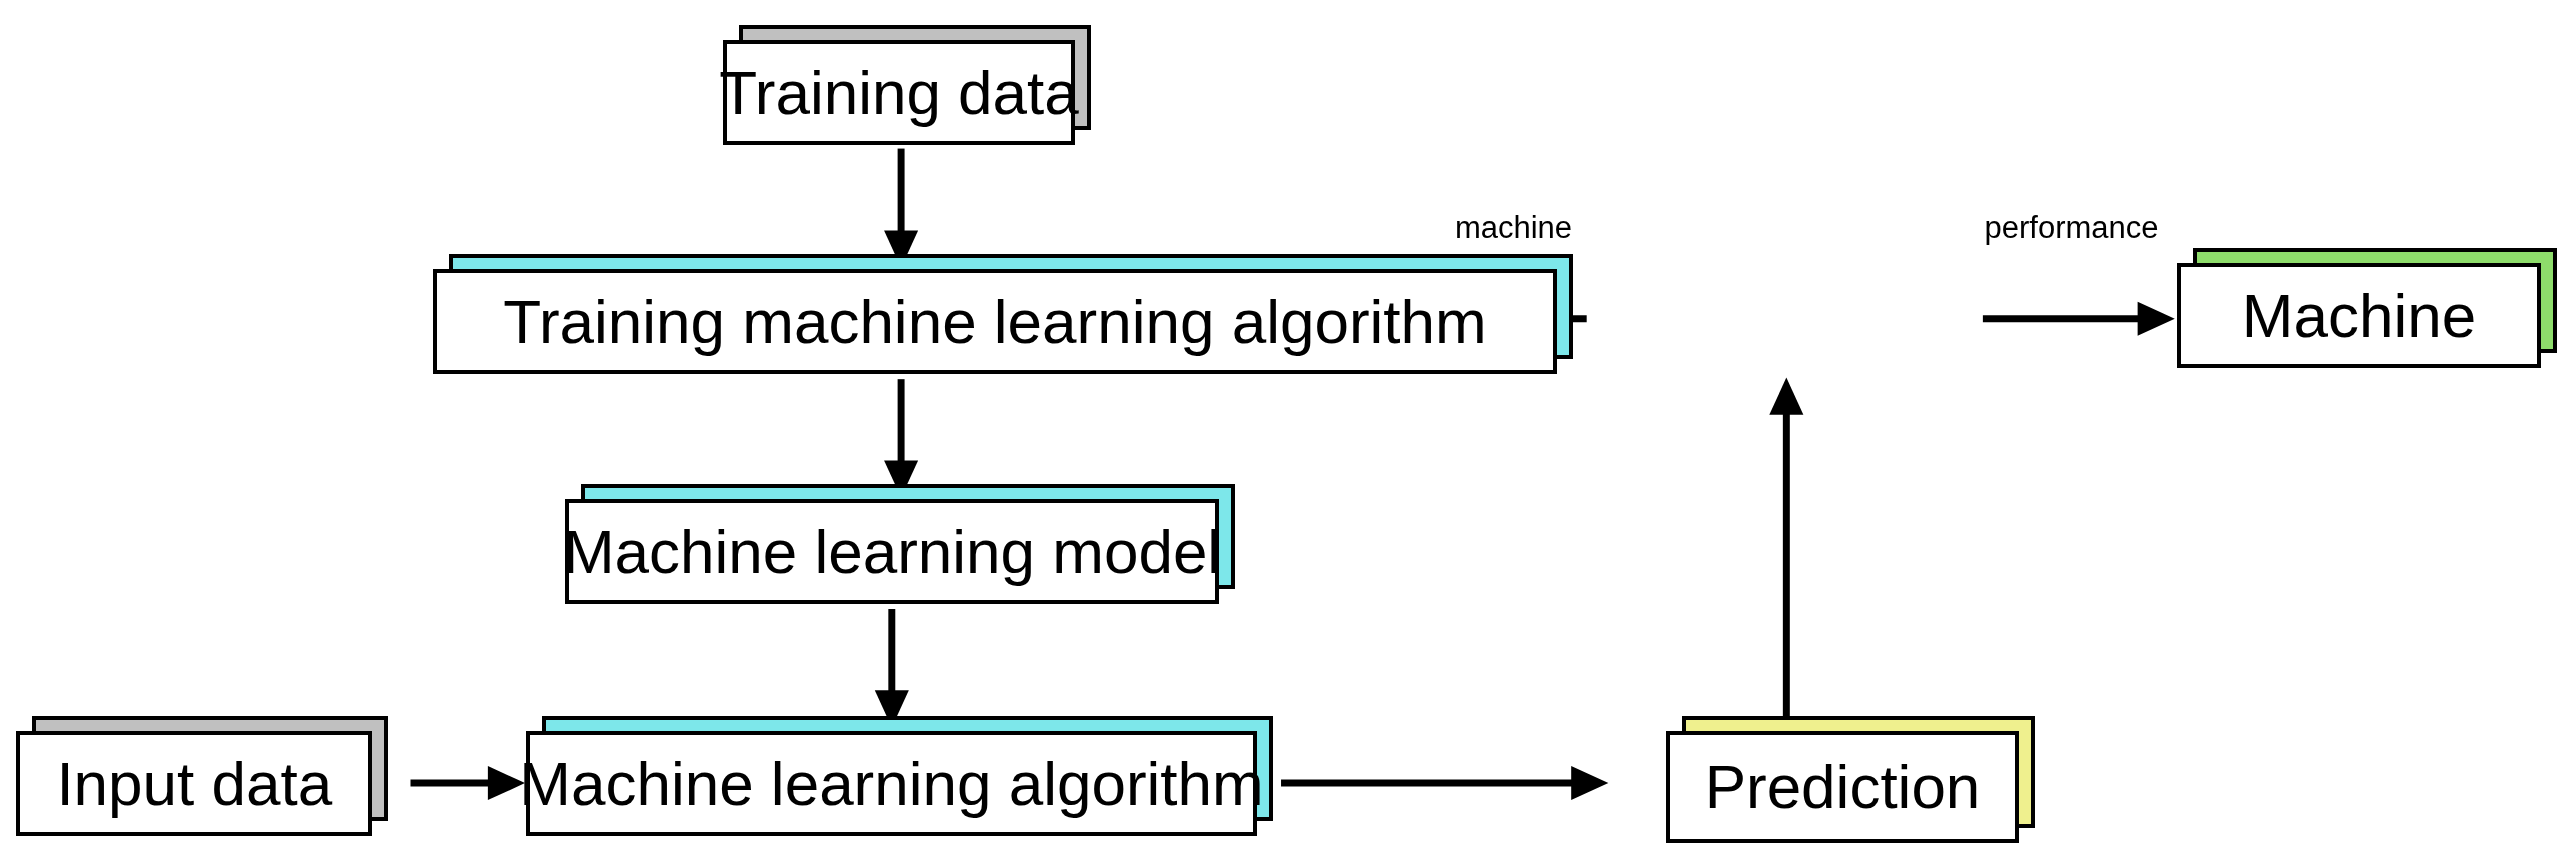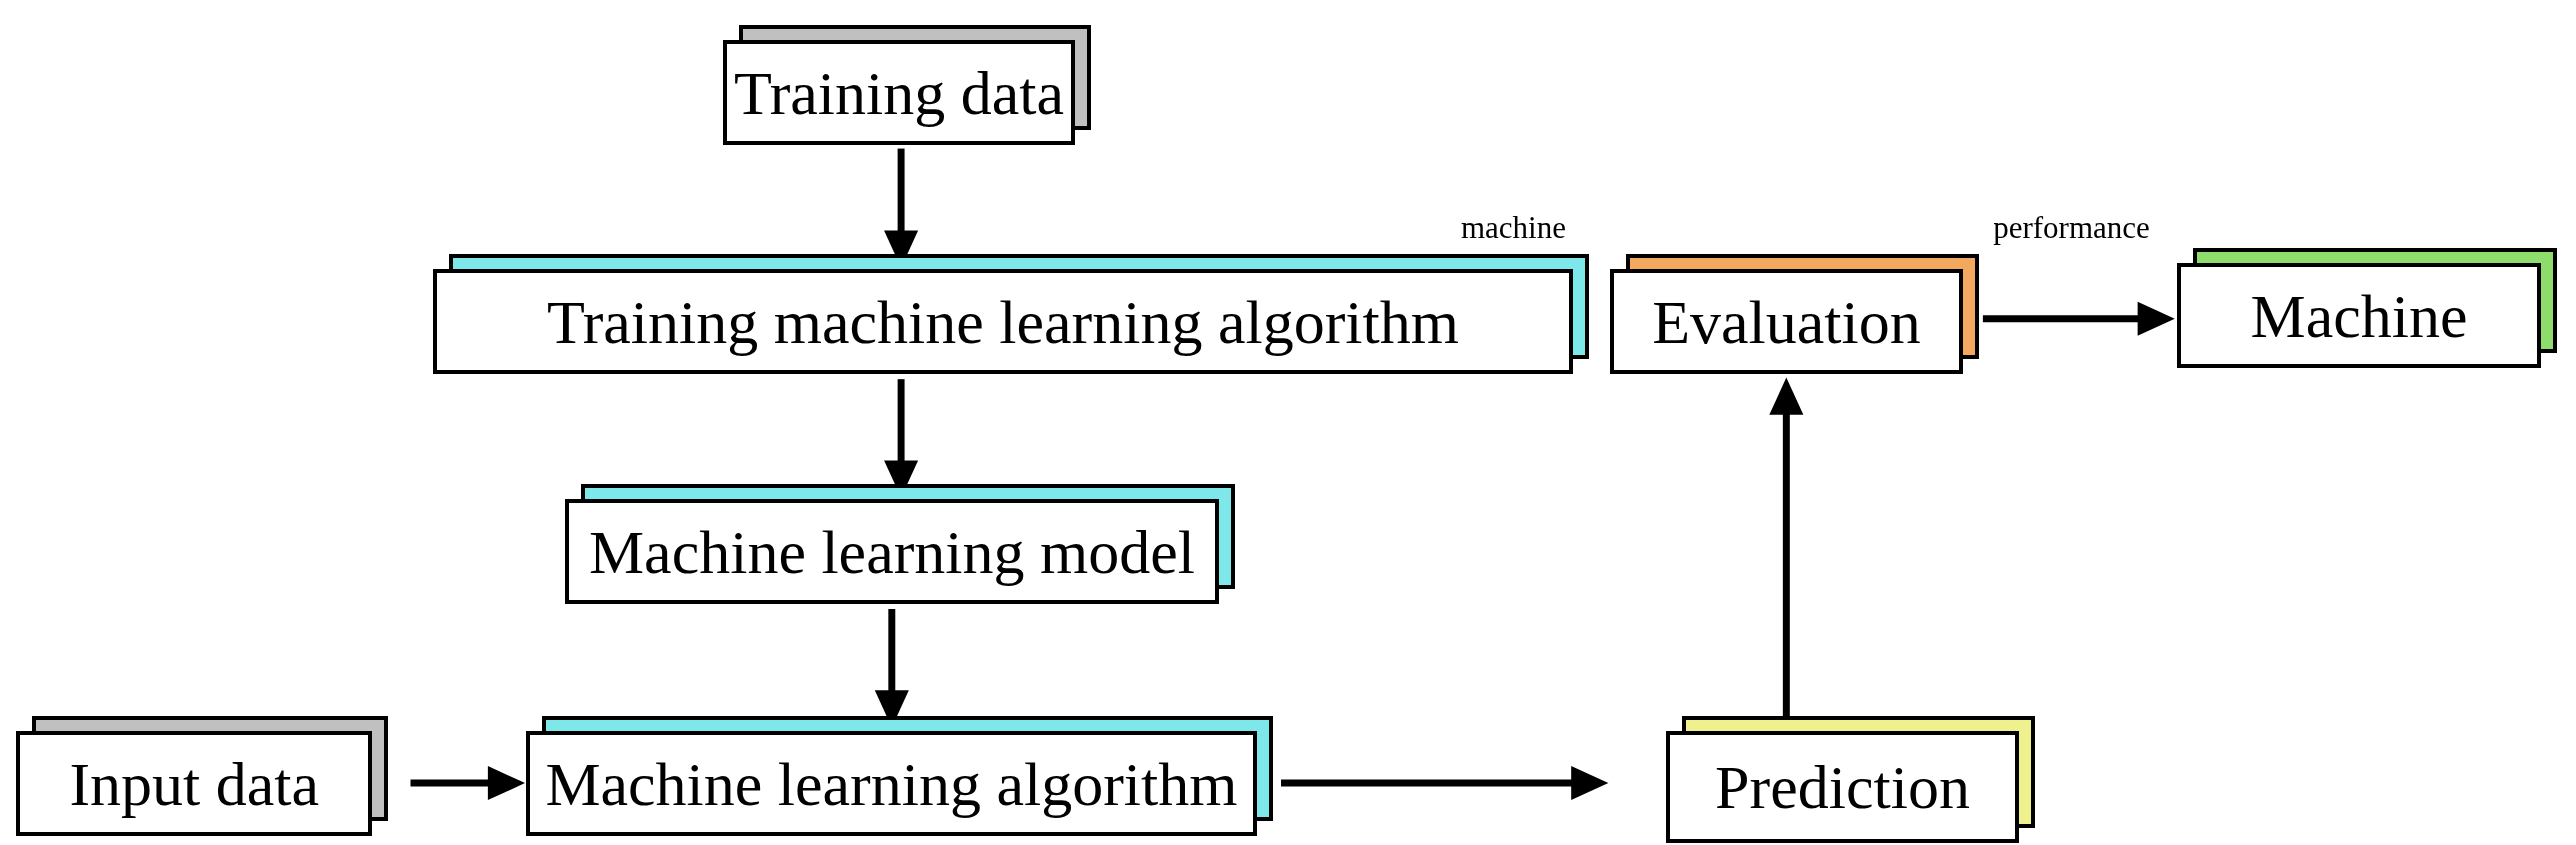--- a/index.html
+++ b/index.html
@@ -5,21 +5,21 @@
   html, body {
     margin: 0;
     padding: 0;
     background: #ffffff;
   }
   .canvas {
     position: relative;
     width: 2576px;
     height: 845px;
     background: #ffffff;
-    font-family: Liberation Serif, serif;
+    font-family: Liberation Sans, sans-serif;
     overflow: hidden;
   }
   svg.arrows {
     position: absolute;
     left: 0;
     top: 0;
     width: 2576px;
     height: 845px;
   }
   .node {
@@ -101,21 +101,21 @@
     </g>
   </svg>
 
   <div class="node" style="left:723px; top:40px; width:352px; height:105px;">
     <div class="shadow" style="background-color: rgb(192, 192, 192);"></div>
     <div class="face">
       <span>Training data</span>
     </div>
   </div>
 
-  <div class="node" style="left:433px; top:269px; width:1124px; height:105px;padding-left:16px;">
+  <div class="node" style="left:433px; top:269px; width:1124px; height:105px;">
     <div class="shadow" style="background-color: rgb(125, 231, 234);"></div>
     <div class="face">
       <span>Training machine learning algorithm</span>
     </div>
   </div>
 
   <div class="node" style="left:565px; top:499px; width:654px; height:105px;">
     <div class="shadow" style="background-color: rgb(125, 231, 234);"></div>
     <div class="face">
       <span>Machine learning model</span>
@@ -136,26 +136,20 @@
     </div>
   </div>
 
   <div class="node" style="left:1666px; top:731px; width:353px; height:112px;">
     <div class="shadow" style="background-color: rgb(239, 240, 142);"></div>
     <div class="face">
       <span>Prediction</span>
     </div>
   </div>
 
-  <div class="node" style="left:1610px; top:269px; width:353px; height:105px;">
-    <div class="shadow" style="background-color: rgb(242, 168, 95);"></div>
-    <div class="face">
-      <span>Evaluation</span>
-    </div>
-  </div>
 
   <div class="node" style="left:2177px; top:263px; width:364px; height:105px;">
     <div class="shadow" style="background-color: rgb(142, 220, 107);"></div>
     <div class="face">
       <span>Machine</span>
     </div>
   </div>
 
   <div class="edge-label" style="left:1382px; top:207px; width:263px;">
     <div>machine</div>

